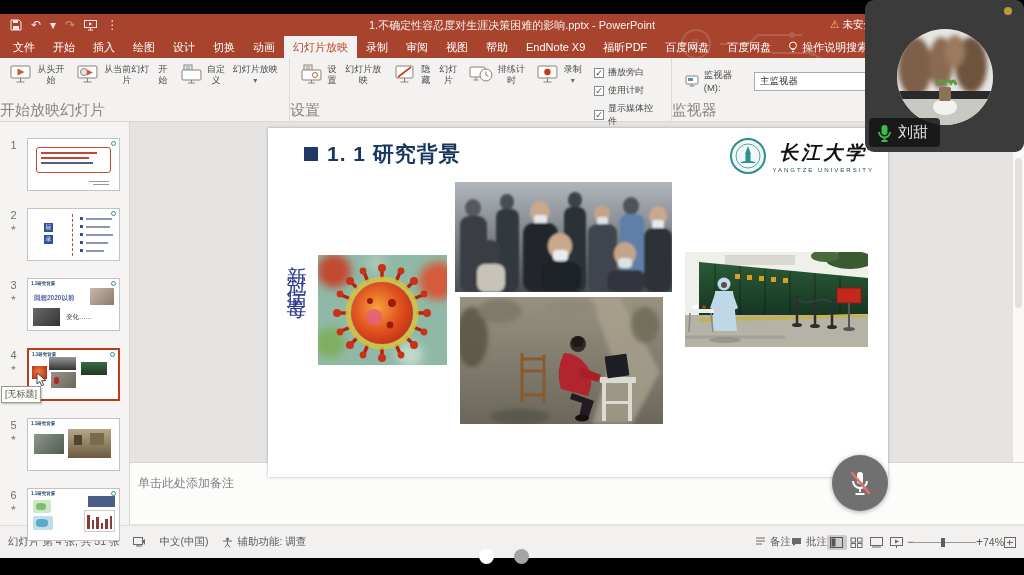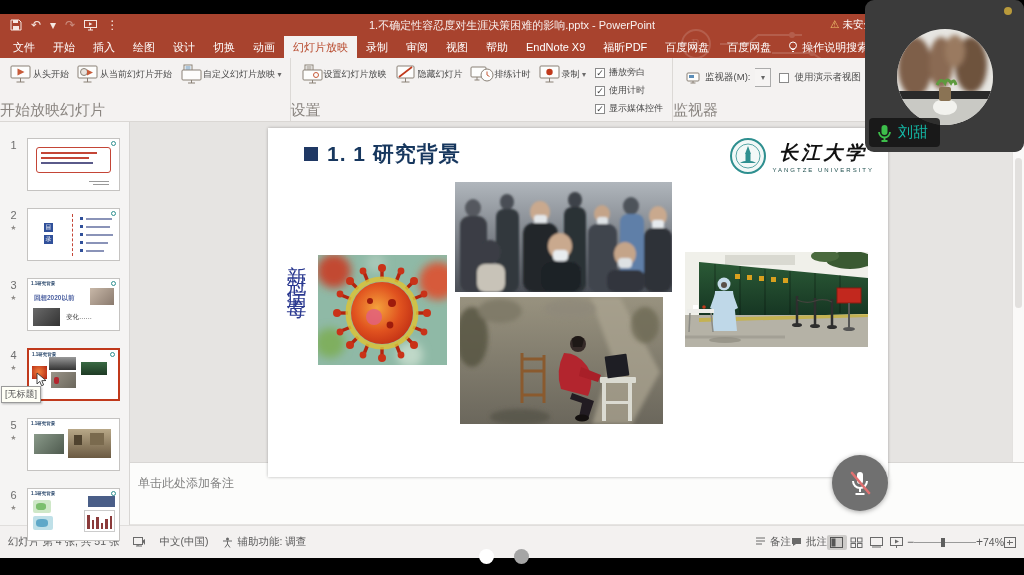--- a/index.html
+++ b/index.html
@@ -78,21 +78,21 @@
   .zsign { font-size:12px; color:#5A5A5A; }
 
   
   .tooltip { position:absolute; left:1px; top:386px; background:#FFFFF6; border:1px solid #9A9A9A; font-size:9px; color:#555; padding:1px 3px; z-index:45; box-shadow:1px 1px 2px rgba(0,0,0,.25); }
   .cursor { position:absolute; left:36px; top:372px; z-index:46; }
   .mute { position:absolute; left:832px; top:455px; width:56px; height:56px; border-radius:50%; background:#707070; display:flex; align-items:center; justify-content:center; z-index:90; box-shadow:0 1px 5px rgba(0,0,0,.35); }
   .pgdot { position:absolute; width:15px; height:15px; border-radius:50%; z-index:95; }
   .cam { position:absolute; top:0; right:0; width:159px; height:152px; background:#3B3B3B; border-radius:9px; z-index:100; }
   .cam-circle { position:absolute; left:32px; top:29px; width:96px; height:96px; border-radius:50%; overflow:hidden; background:#777; }
   .cam-dot { position:absolute; right:12px; top:7px; width:8px; height:8px; border-radius:50%; background:#B99A3B; }
-  .cam-name { position:absolute; left:4px; top:118px; height:29px; background:rgba(20,20,20,.85); border-radius:4px; display:flex; align-items:center; gap:6px; padding:0 12px 0 8px; color:#14b8a6; font-size:15px; }
+  .cam-name { position:absolute; left:4px; top:118px; height:29px; background:rgba(20,20,20,.85); border-radius:4px; display:flex; align-items:center; gap:6px; padding:0 12px 0 8px; color:#e5e5e5; font-size:15px; }
 </style>
 </head>
 <body>
 
 <div class="screen">
 
   <div class="ppt">
 
     <div class="titlebar">
       <div class="qat">
@@ -245,20 +245,21 @@
 
       <div class="rgroup">
         <div class="mongrp">
           <div class="monrow">
             <svg width="14" height="12" viewBox="0 0 14 12">
                 <rect x="1" y="1" width="12" height="8" rx="1" fill="#FDFDFC" stroke="#8A8177"></rect>
                 <path d="M7 9v2M4.5 11h5" stroke="#8A8177"></path>
                 <path d="M3 3h5v3H3z" fill="#5B8DB8"></path>
               </svg>
             <span>监视器(M):</span>
+            <span class="monselect">主监视器</span>
             <span class="monarrow">▾</span>
           </div>
           <div class="monrow">
             <span class="ckbox"></span>
             <span>使用演示者视图</span>
           </div>
         </div>
         <div class="glabel">监视器</div>
       </div>
       <div class="rgroup" style="border-right:none; flex:1;"></div>

